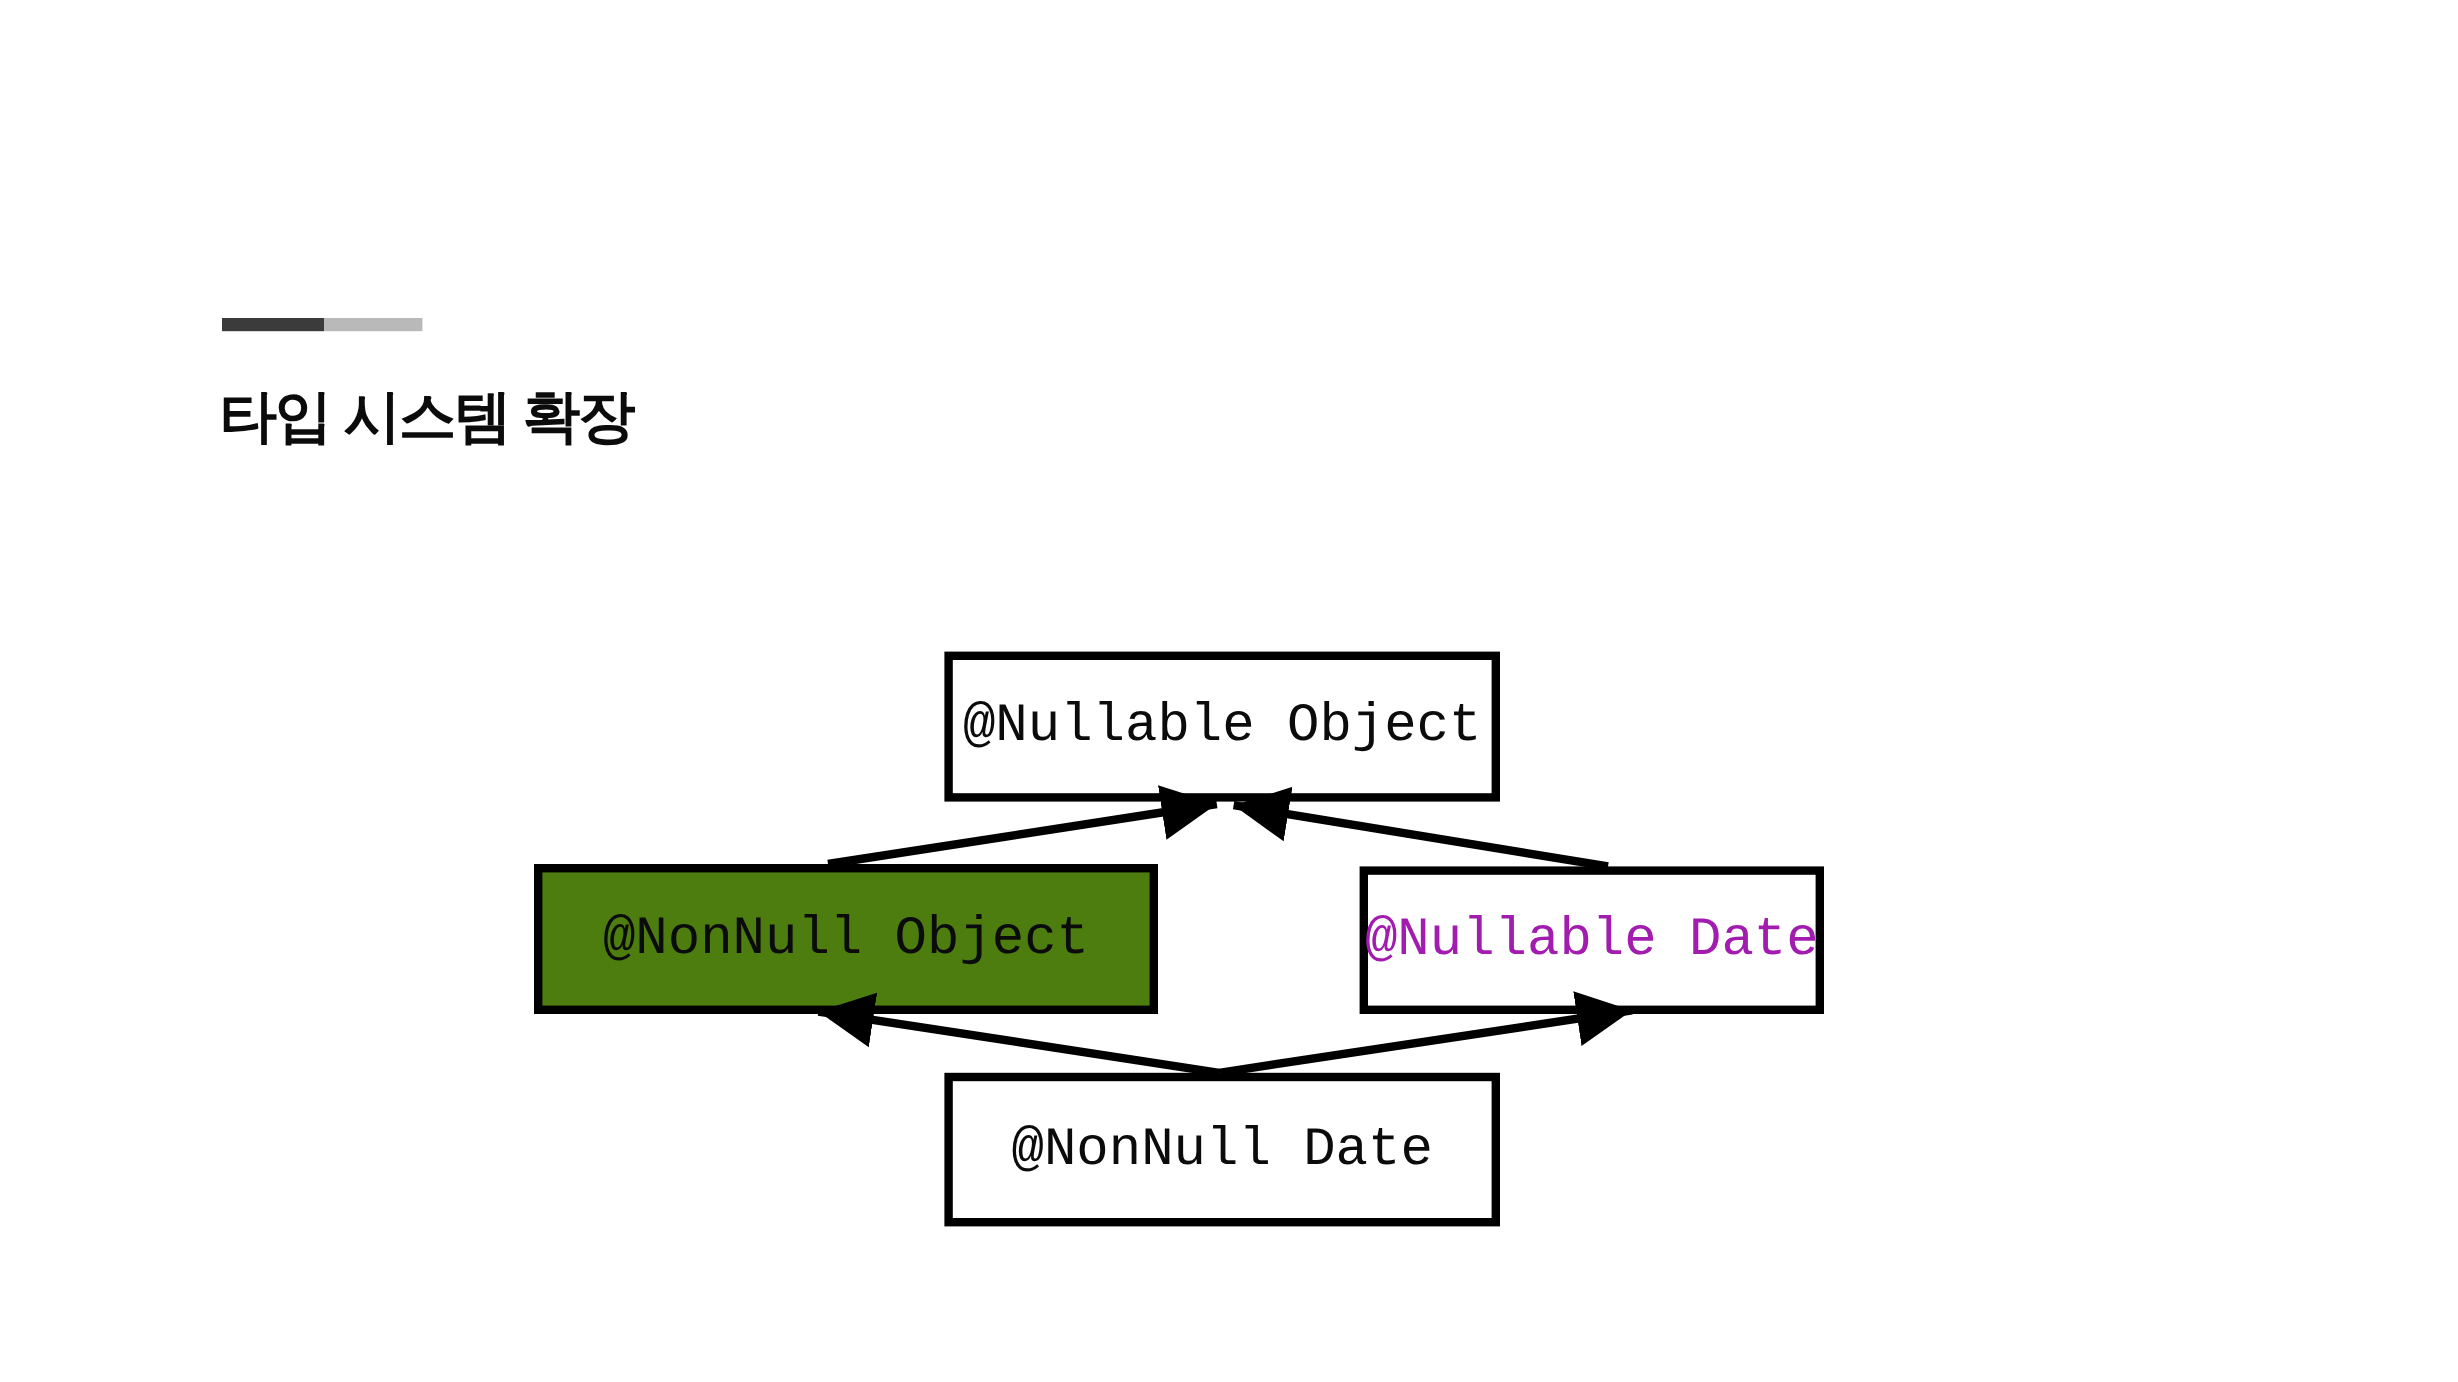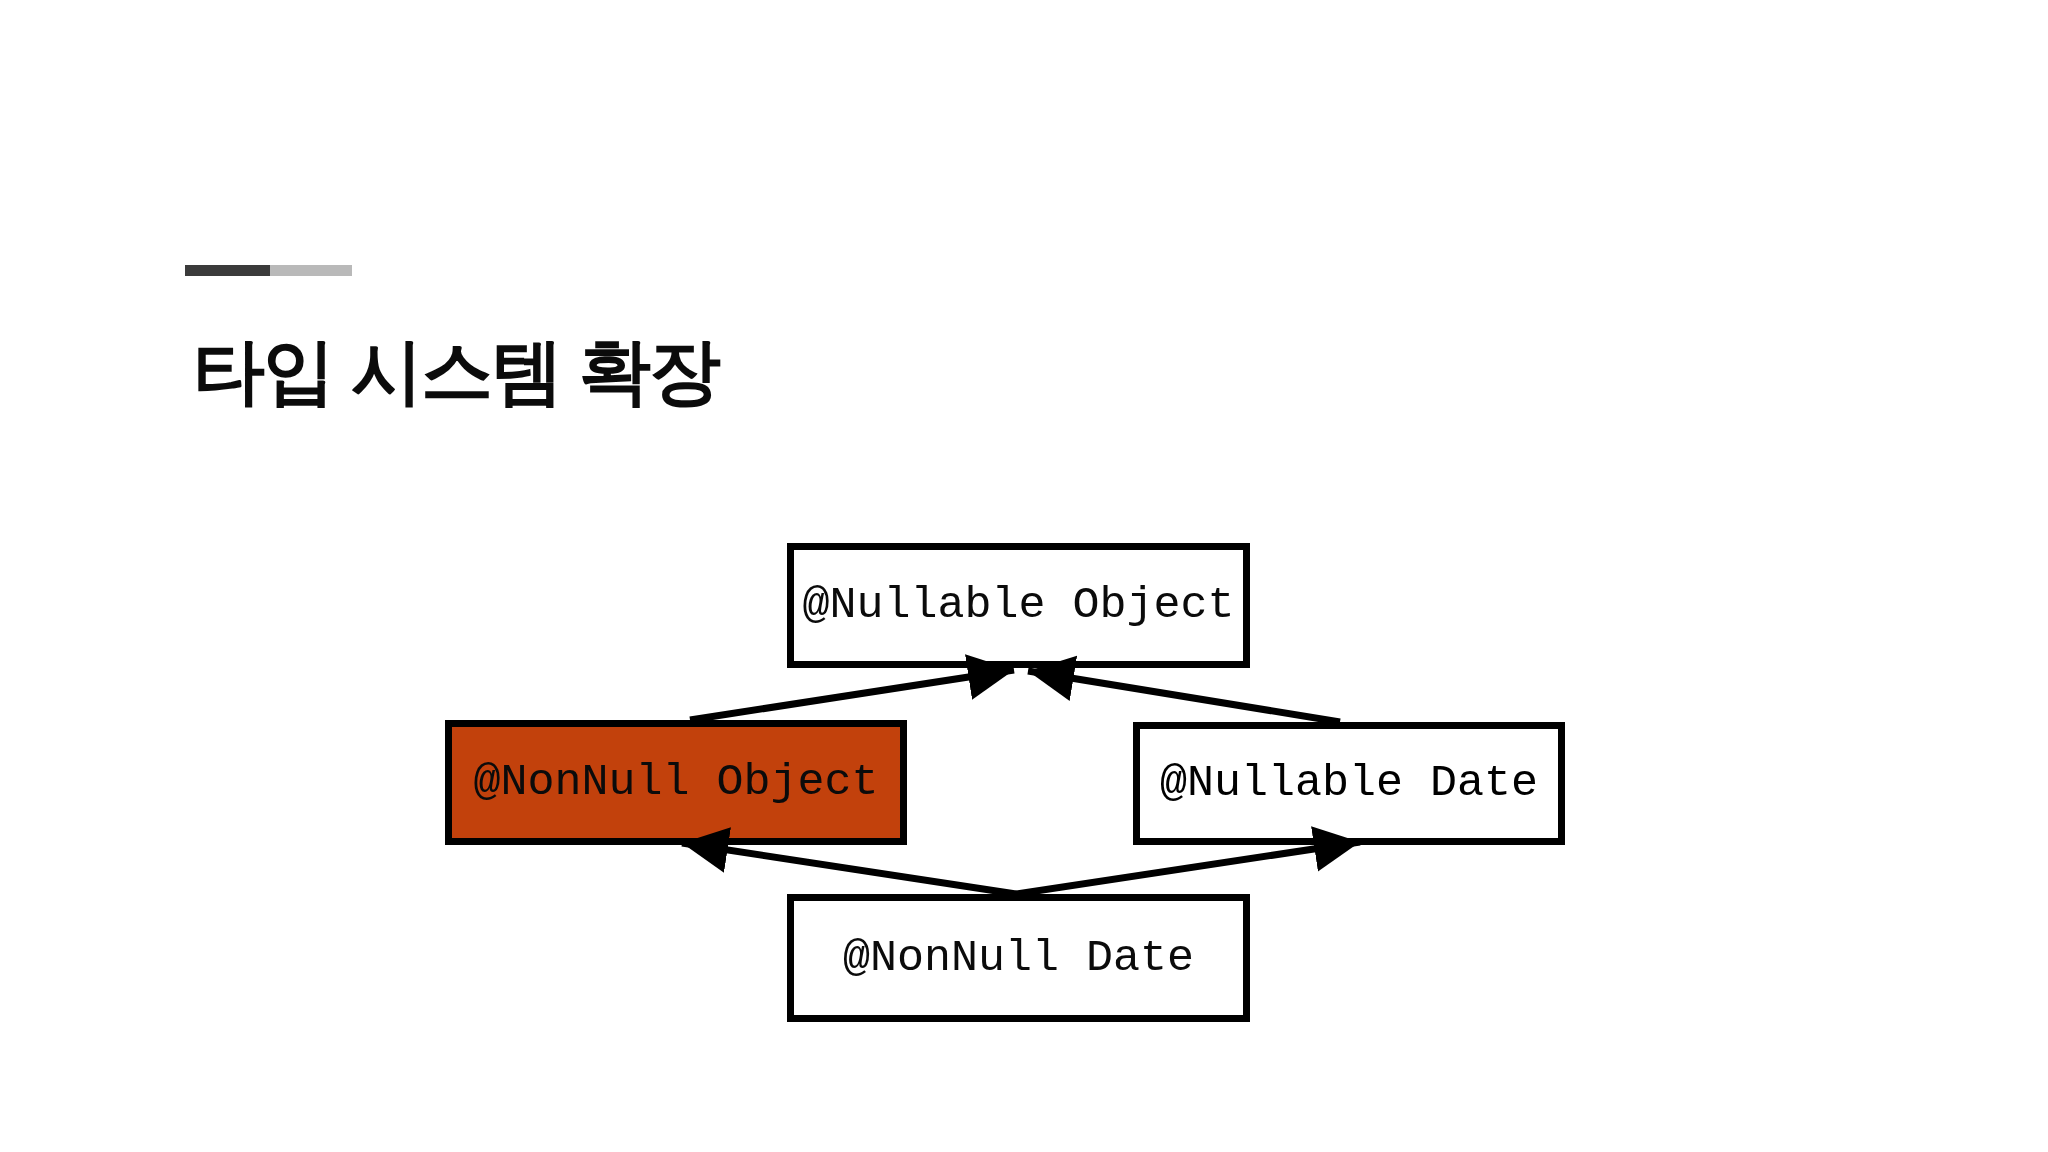--- a/index.html
+++ b/index.html
@@ -22,22 +22,22 @@
     top: 265px;
     height: 11px;
     display: flex;
   }
   .accent-bar .seg-dark  { width: 85px; height: 11px; }
   .accent-bar .seg-light { width: 82px; height: 11px; }
   .slide-title {
     position: absolute;
     left: 181px;
     top: 318px;
-    margin: 12px;
-    font-size: 72px;
+    margin: 2px;
+    font-size: 48px;
     line-height: 1.15;
     font-weight: 900;
     letter-spacing: -2px;
     color: #0b0b0b;
     white-space: nowrap;
   }
   .diagram {
     position: absolute;
     left: 0;
     top: 0;
@@ -84,24 +84,24 @@
     <div class="seg-light" style="background: rgb(185, 185, 185);"></div>
   </div>
 
   <h1 class="slide-title">타입 시스템 확장</h1>
 
   <div class="diagram">
 
     <div class="node" style="left: 787px; top: 543px; width: 463px; height: 125px; border-color: rgb(0, 0, 0); background: rgb(255, 255, 255); color: rgb(11, 11, 11);">
       <span>@Nullable Object</span>
     </div>
-    <div class="node" style="left: 445px; top: 720px; width: 462px; height: 125px; border-color: rgb(0, 0, 0); background: #c2410c; color: rgb(11, 11, 11);">
+    <div class="node" style="left: 445px; top: 720px; width: 520px; height: 125px; border-color: rgb(0, 0, 0); background: #4d7c0f; color: rgb(11, 11, 11);">
       <span>@NonNull Object</span>
     </div>
-    <div class="node" style="left: 1133px; top: 722px; width: 432px; height: 123px; border-color: rgb(0, 0, 0); background: rgb(255, 255, 255); color: #000000; font-family: Liberation Mono, monospace;">
+    <div class="node" style="left: 1133px; top: 722px; width: 387px; height: 123px; border-color: rgb(0, 0, 0); background: rgb(255, 255, 255); color: #a21caf; font-family: Liberation Mono, monospace;">
       <span>@Nullable Date</span>
     </div>
     <div class="node" style="left: 787px; top: 894px; width: 463px; height: 128px; border-color: rgb(0, 0, 0); background: rgb(255, 255, 255); color: rgb(11, 11, 11);">
       <span>@NonNull Date</span>
     </div>
 
     <svg class="edges-layer" width="2048" height="1152" viewBox="0 0 2048 1152" xmlns="http://www.w3.org/2000/svg">
       <defs>
         <marker id="arrowhead" viewBox="0 0 10 10" refX="10" refY="5" markerUnits="userSpaceOnUse" markerWidth="46" markerHeight="52" orient="auto">
           <path d="M 0 0 L 10 5 L 0 10 z" fill="#000000"></path>

